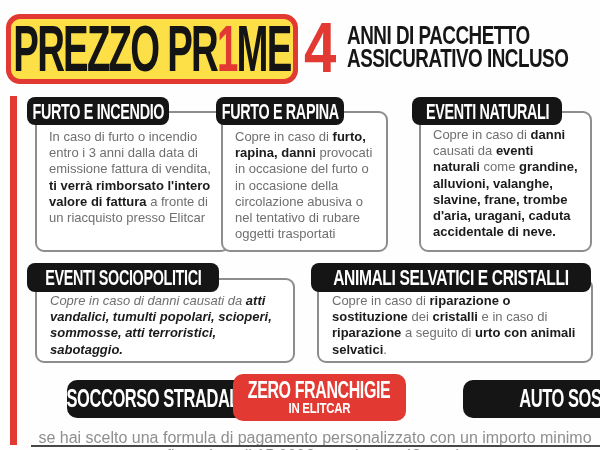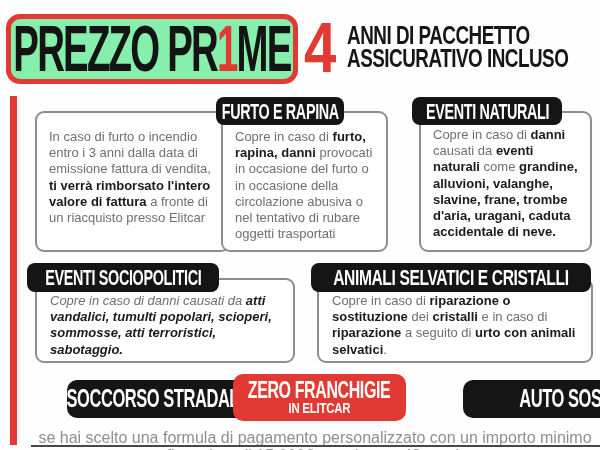--- a/index.html
+++ b/index.html
@@ -13,21 +13,21 @@
   html,body{margin:0;padding:0;background:#fff;}
   .page{
     position:relative;width:600px;height:450px;overflow:hidden;
     background:#fefefe;font-family:"Liberation Sans",sans-serif;
   }
 
   
   .title-frame{
     position:absolute;left:6px;top:14px;width:292px;height:70px;
     border:5px solid var(--red);border-radius:14px;box-sizing:border-box;
-    display:flex;align-items:center;justify-content:center;background:#86efac;
+    display:flex;align-items:center;justify-content:center;background:#fde047;
   }
   .title-text{
     font-weight:bold;font-size:64px;letter-spacing:-3px;white-space:nowrap;
     color:#141414;display:inline-block;transform:scale(0.60,1.02);
   }
   .seg-red{color:var(--red);}
   .big-four{
     position:absolute;left:304px;top:12px;
     font-size:66px;font-weight:bold;color:var(--red);
     letter-spacing:-2px;line-height:1;display:inline-block;
@@ -117,20 +117,23 @@
   <div class="subtitle">
     <span class="sub-line">ANNI DI PACCHETTO</span>
     <span class="sub-line">ASSICURATIVO INCLUSO</span>
   </div>
 
   <div class="red-bar"></div>
 
   <div class="cov-body" id="body-1">
     <p class="cov-text"><span>In caso di furto o incendio entro i 3 anni dalla data di emissione fattura di vendita, </span><span class="seg-bold">ti verrà rimborsato l'intero valore di fattura</span><span> a fronte di un riacquisto presso Elitcar</span></p>
   </div>
+  <div class="badge" id="badge-1">
+    <span class="badge-label">FURTO E INCENDIO</span>
+  </div>
 
   <div class="cov-body" id="body-2">
     <p class="cov-text"><span>Copre in caso di </span><span class="seg-bold">furto, rapina, danni</span><span> provocati in occasione del furto o in occasione della circolazione abusiva o nel tentativo di rubare oggetti trasportati</span></p>
   </div>
   <div class="badge" id="badge-2">
     <span class="badge-label">FURTO E RAPINA</span>
   </div>
 
   <div class="cov-body" id="body-3">
     <p class="cov-text"><span>Copre in caso di </span><span class="seg-bold">danni</span><span> causati da </span><span class="seg-bold">eventi naturali</span><span> come </span><span class="seg-bold">grandine, alluvioni, valanghe, slavine, frane, trombe d'aria, uragani, caduta accidentale di neve.</span></p>

